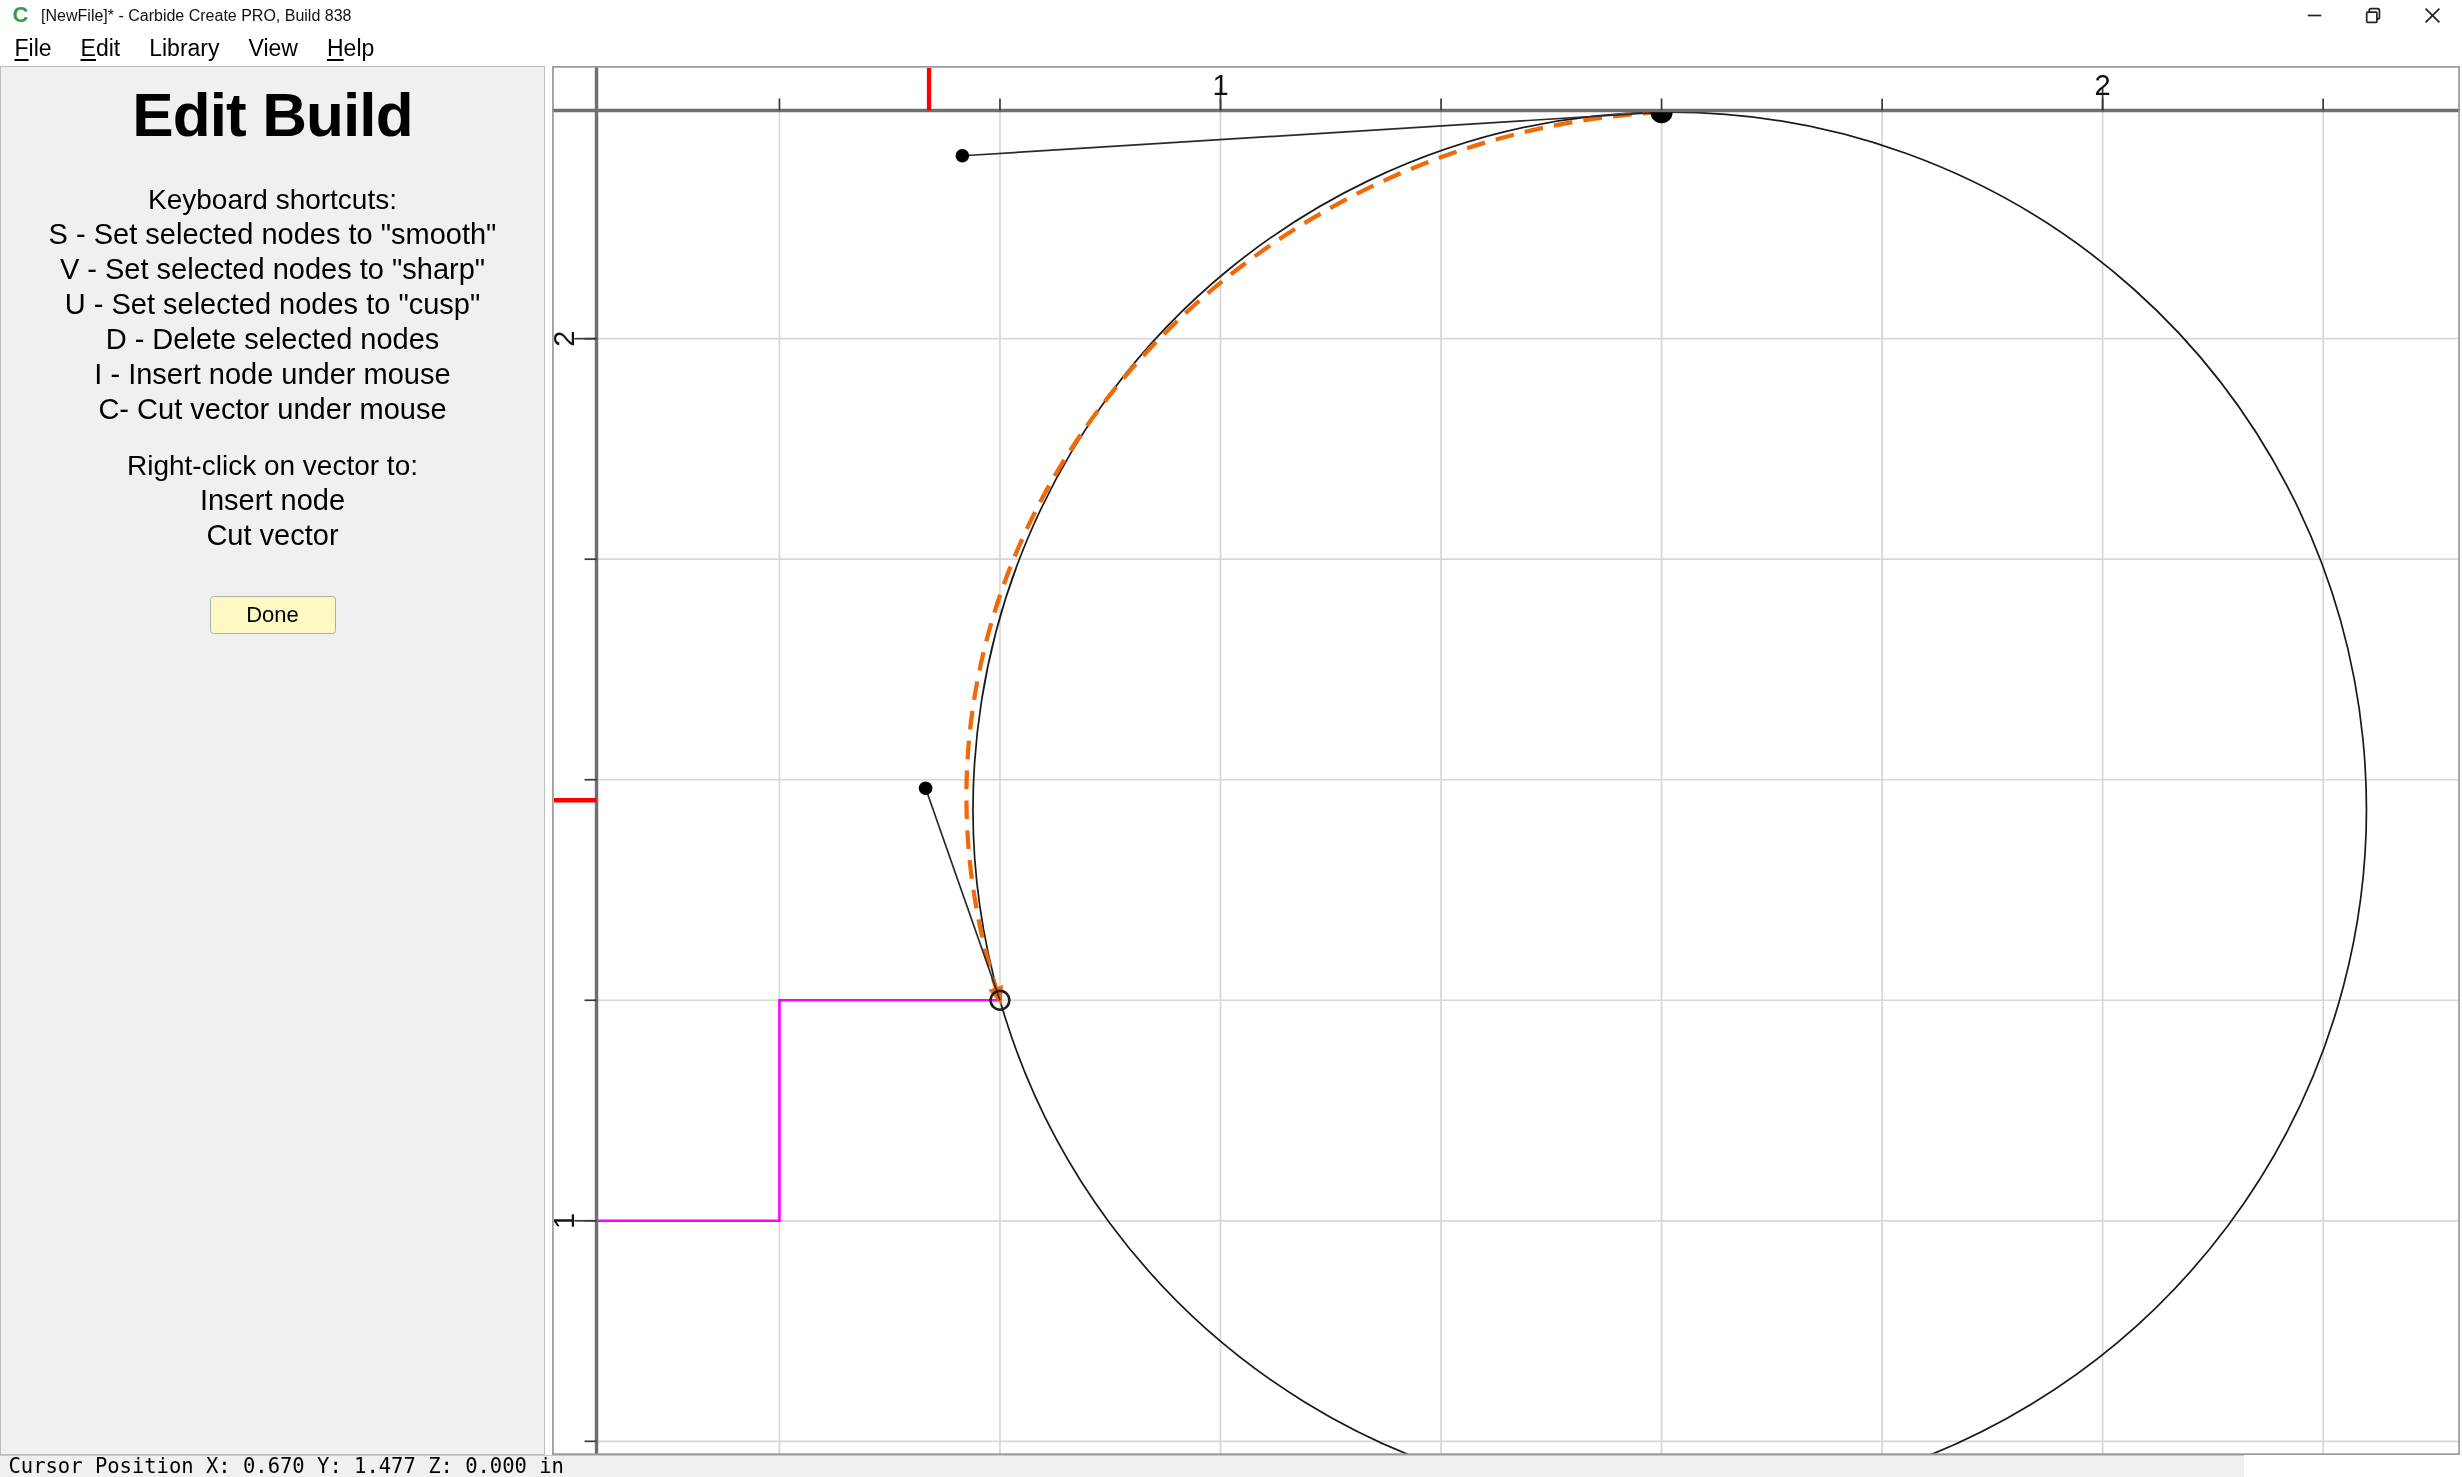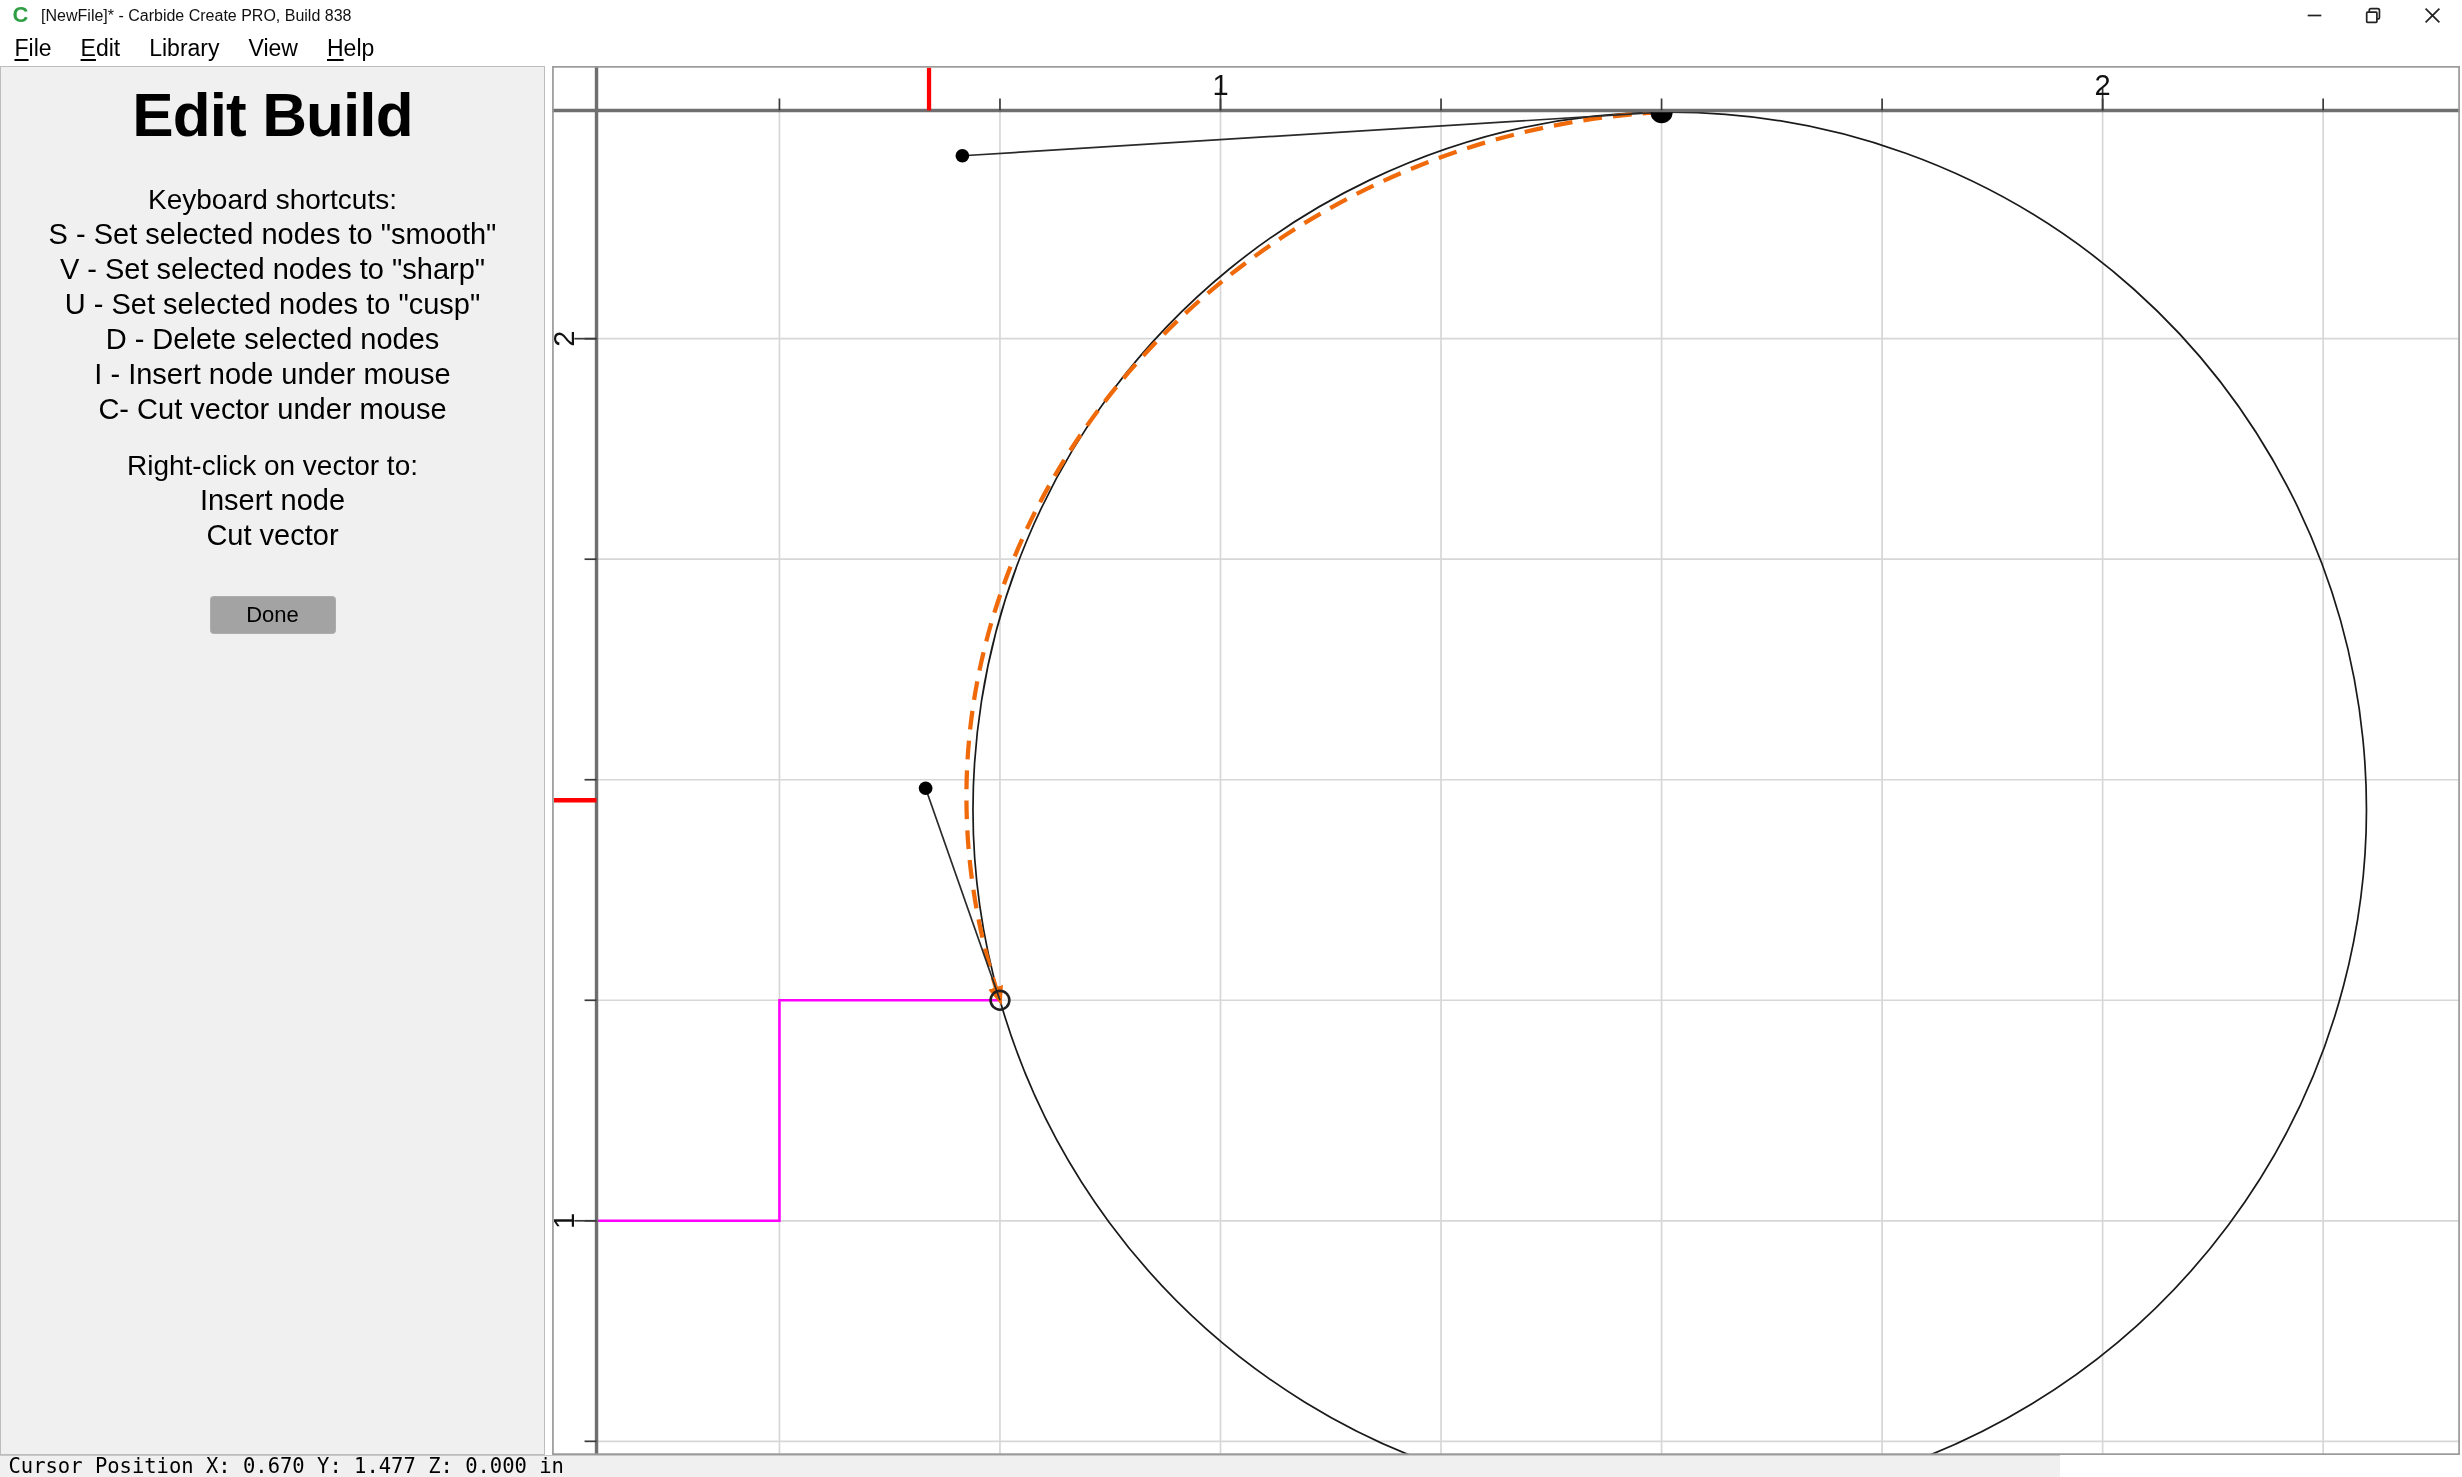--- a/index.html
+++ b/index.html
@@ -35,30 +35,30 @@
     background:#f0f0f0; border:1.7px solid #bdbdbd;
     display:flex; flex-direction:column; align-items:center; text-align:center;
   }
   .panel-title { margin-top:12px; font-size:62px; line-height:72px; font-weight:bold; letter-spacing:-0.9px; }
   .sec-head { font-size:28px; line-height:35px; font-weight:normal; }
   .sec-item { font-size:29px; line-height:35px; }
   .sec { width:100%; }
   .sec-ks { margin-top:31px; }
   .sec-gap { margin-top:21px; }
   .done-btn {
-    margin-top:43px; width:126px; height:38px; background:#a3a3a3;
+    margin-top:43px; width:126px; height:38px; background:#fef9c3;
     border:1.7px solid #adadad; border-radius:3.4px; font-size:22px;
     font-family:"Liberation Sans", sans-serif; color:#000;
   }
   
   .canvas-wrap { position:absolute; left:552px; top:66px; width:1908px; height:1389px; }
   svg { display:block; }
   
   .statusbar {
-    position:absolute; left:0; top:1455px; width:2060px; height:22px;
+    position:absolute; left:0; top:1455px; width:2244px; height:22px;
     background:#f0f0f0; border-top:0.9px solid #c8c8c8;
     font-family:"DejaVu Sans Mono", monospace; font-size:20.5px; line-height:21.4px;
     padding-left:8.5px; white-space:pre;
   }
 </style>
 </head>
 <body>
 
 <div>
 

